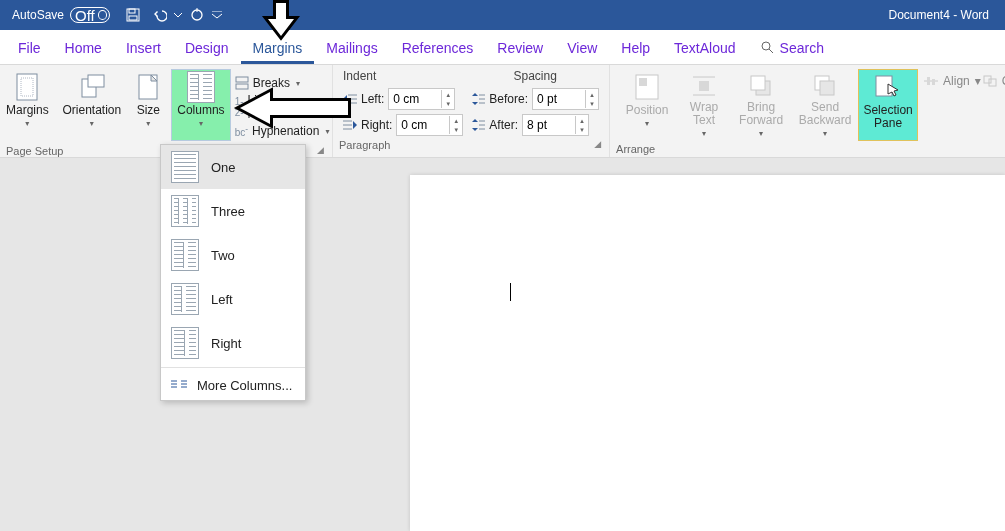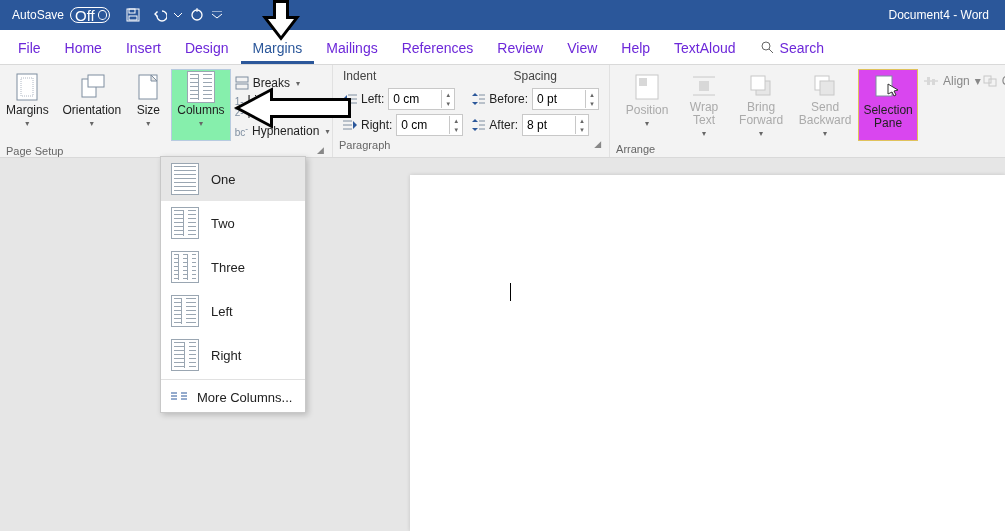--- a/index.html
+++ b/index.html
@@ -14,39 +14,39 @@
 .titlebar .doctitle{margin-right:8px}
 .tabs{height:34px;background:#fff;border-bottom:1px solid #d9d9d9;display:flex;align-items:flex-end;padding:0 6px}
 .tab{padding:6px 12px 8px;font-size:14px;color:#6d28d9;cursor:pointer}
 .tab.active{color:#2b579a;border-bottom:3px solid #2b579a;padding-bottom:5px;font-weight:400}
 .search-tab{display:flex;align-items:flex-start;gap:6px}
 .ribbon{height:92px;background:#f3f3f3;border-bottom:1px solid #d9d9d9;display:flex;position:relative}
 .group{display:flex;flex-direction:column;align-items:center;padding:4px 6px 2px;border-right:1px solid #e1e1e1}
 .group .row{display:flex;align-items:flex-start}
 .big-btn{display:flex;flex-direction:column;align-items:center;justify-content:flex-start;width:56px;height:68px;padding:2px 2px 0;font-size:12px;line-height:13px;text-align:center;cursor:pointer;border:1px solid transparent}
 .big-btn.sel{background:#86efac;border:1px solid #b7cbe0}
-.big-btn.hilite{background:#d946ef;border:1px solid #e0c25b}
+.big-btn.hilite{background:#5eead4;border:1px solid #e0c25b}
 .big-btn .ic{height:30px;display:flex;align-items:center;justify-content:center}
 .big-btn .cap{margin-top:2px}
 .big-btn .dd{font-size:8px;color:#666}
 .small-row{display:flex;align-items:center;height:22px;font-size:12px;gap:4px;margin:1px 0}
 .small-row .dd{font-size:8px;color:#666;margin-left:2px}
 .spin{display:inline-flex;align-items:center;border:1px solid #c8c8c8;background:#fff;height:20px}
 .spin input{border:none;width:44px;height:18px;font-size:12px;padding:0 4px;outline:none}
 .spin .arrows{display:flex;flex-direction:column;width:12px;border-left:1px solid #c8c8c8}
 .spin .arrows span{height:9px;font-size:7px;line-height:9px;text-align:center;color:#666;cursor:pointer}
 .group-label{font-size:11px;color:#666;text-align:left;width:100%;position:relative;padding:2px 0 1px}
 .group-label .launcher{position:absolute;right:2px;top:2px;font-size:9px;color:#888;cursor:pointer}
 .indent-col,.spacing-col{display:flex;flex-direction:column;gap:2px;padding:0 4px}
 .hdr{font-size:12px;color:#444;margin-bottom:2px}
 .arrange-mini{display:flex;gap:2px;padding:2px 6px;font-size:12px}
 .arrange-mini .item{display:flex;align-items:center;gap:5px;height:20px;color:#888}
 .doc-area{position:absolute;left:410px;top:175px;right:0;bottom:0;background:#fff;box-shadow:0 0 4px rgba(0,0,0,.15)}
 .cursor{position:absolute;left:100px;top:108px;width:1px;height:18px;background:#000}
-.dropdown{position:absolute;left:160px;top:156px;width:144px;background:#fff;border:1px solid #c8c8c8;box-shadow:2px 2px 6px rgba(0,0,0,.2);z-index:20}
+.dropdown{position:absolute;left:160px;top:144px;width:144px;background:#fff;border:1px solid #c8c8c8;box-shadow:2px 2px 6px rgba(0,0,0,.2);z-index:20}
 .dd-item{display:flex;align-items:center;height:44px;padding:0 10px;gap:12px;cursor:pointer;font-size:13px}
 .dd-item.sel{background:#e6e6e6}
 .dd-sep{height:1px;background:#e1e1e1;margin:2px 0}
 .dd-item.more{height:30px;font-size:13px;gap:10px}
 .col-ic{width:26px;height:30px;border:1px solid #9aa6b2;background:#fff;display:flex}
 .col-ic span{flex:1;border-right:1px solid #9aa6b2}
 .col-ic span:last-child{border-right:none}
 .col-ic.lines span{background:repeating-linear-gradient(to bottom,#9aa6b2 0 1px,transparent 1px 4px);margin:2px}
 .big-arrow-down{position:absolute;left:260px;top:-1px;z-index:30}
 .big-arrow-left{position:absolute;left:232px;top:85px;z-index:30}
@@ -362,30 +362,30 @@
   <div class="dd-item sel">
     <div class="col-ic lines">
           <span></span>
         </div>
     <span>One</span>
   </div>
   <div class="dd-item">
     <div class="col-ic lines">
           <span></span>
           <span></span>
-        </div>
-    <span>Two</span>
+          <span></span>
+        </div>
+    <span>Three</span>
   </div>
   <div class="dd-item">
     <div class="col-ic lines">
           <span></span>
           <span></span>
-          <span></span>
-        </div>
-    <span>Three</span>
+        </div>
+    <span>Two</span>
   </div>
   <div class="dd-item">
     <div class="col-ic lines">
           <span style="flex:0 0 7px"></span>
           <span></span>
         </div>
     <span>Left</span>
   </div>
   <div class="dd-item">
     <div class="col-ic lines">

